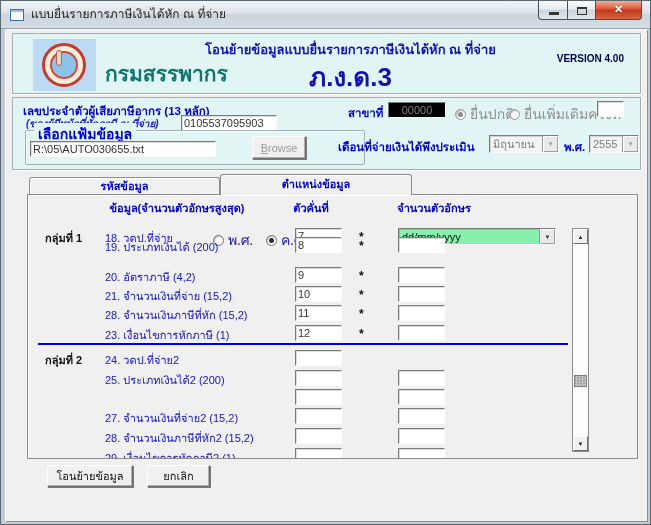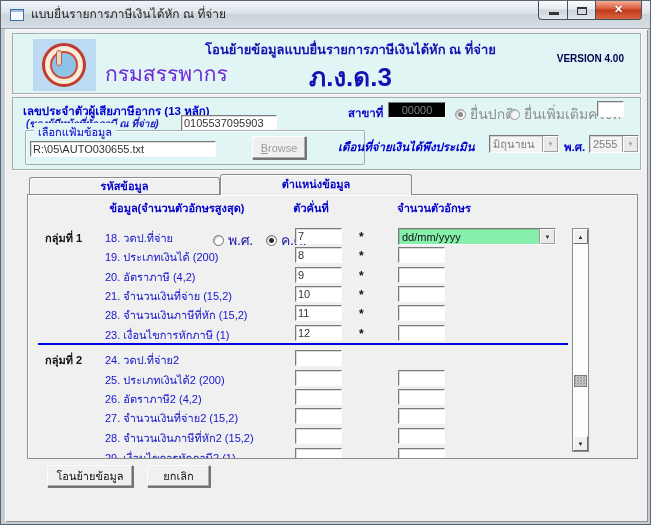--- a/index.html
+++ b/index.html
@@ -41,21 +41,21 @@
   .info-panel   { left:7px; top:68px; width:629px; height:73px; }
 
   
   .logo { position:absolute; left:20px; top:5px; width:63px; height:52px; background:#BCDAF2; }
   .seal  { position:absolute; left:9px; top:4px; width:44px; height:44px; border-radius:50%;
            background:#F7EBDA; border:3px solid #C23B2E; }
   .seal2 { position:absolute; left:5px; top:5px; width:28px; height:28px; border-radius:50%;
            background:#8FC2E8; border:2px solid #D04A3A; }
   .seal3 { position:absolute; left:11px; top:4px; width:6px; height:16px; border-radius:3px;
            background:#E8D9C4; border:1px solid #C85A4A; }
-  .agency { position:absolute; left:92px; top:23px; font-size:21px; font-weight:normal; color:#6d28d9; }
+  .agency { position:absolute; left:92px; top:23px; font-size:21px; font-weight:bold; color:#0f766e; }
   .subtitle { position:absolute; left:165px; top:5px; width:345px; text-align:center;
               font-size:13px; font-weight:bold; color:#1111B4; }
   .formcode { position:absolute; left:165px; top:22px; width:345px; text-align:center;
               font-size:26px; font-weight:bold; color:#1111B4; }
   .version { position:absolute; right:16px; top:19px; font-size:10px; font-weight:bold; color:#00004F; }
 
   
   .lbl-blue { position:absolute; font-size:11.5px; font-weight:bold; color:#0000CE; white-space:nowrap; }
   .tb { position:absolute; height:16px; background:#FFFFFF; color:#333;
         border:1px solid; border-color:#7A7A7A #FDFDFD #FDFDFD #7A7A7A;
@@ -88,35 +88,35 @@
                box-shadow:inset 1px 1px 0 #FDFDFD, inset -1px -1px 0 #9E9E9E;
                font-size:6px; color:#333; display:flex; align-items:center; justify-content:center; }
   .combo.disabled { background:#F4F4F4; }
   .combo.disabled .ct { color:#7E7E7E; }
   .combo.disabled .cb { color:#9A9A9A; }
 
   
   .groupbox { position:absolute; left:12px; top:32px; width:340px; height:35px;
               border:1px solid #A2AEB2; box-shadow:inset 1px 1px 0 #fff; border-radius:2px; }
   .gb-label { position:absolute; left:8px; top:-8px; background:#E1F5F5; padding:0 4px;
-              font-size:11px; font-weight:normal; color:#0000CE; }
+              font-size:14px; font-weight:bold; color:#0000CE; }
 
   
   .tin-label { left:10px; top:4px; }
   .tin-input { left:168px; top:17px; width:96px; }
   .tin-note { position:absolute; left:13px; top:18px; font-size:10px; font-style:italic;
               font-weight:bold; color:#2222C4; }
   .file-input { left:4px; top:10px; width:186px; }
   .browse-btn { left:226px; top:5px; width:54px; height:23px; }
   .branch-label { left:335px; top:6px; }
   .branch-input { left:375px; top:4px; width:58px; text-align:center; }
   .r-normal { left:442px; top:5px; }
   .r-add { left:496px; top:5px; }
   .add-no-input { left:584px; top:3px; width:27px; }
-  .month-label { left:325px; top:40px;font-style:italic; }
+  .month-label { left:325px; top:40px; }
   .month-combo { left:476px; top:37px; width:70px; }
   .era-label { left:551px; top:40px; }
   .year-combo { left:576px; top:37px; width:50px; }
 
   
   .tab { position:absolute; text-align:center; font-size:11px; font-weight:bold; color:#0000CE;
          background:#F0F0F0; border:1px solid #8C8C8C; border-bottom:none;
          border-radius:3px 3px 0 0; box-shadow:inset 1px 1px 0 #FDFDFD; cursor:default; }
   .tab1 { left:24px; top:148px; width:191px; height:17px; line-height:17px; z-index:1; }
   .tab2 { left:215px; top:145px; width:192px; height:21px; line-height:18px; z-index:3; }
@@ -251,21 +251,21 @@
           <span class="rlbl blue">ค.ศ.</span>
         </span>
         <input class="tb delim" value="7" style="">
         <span class="star">*</span>
         <span class="combo fmt-combo">
           <span class="ct">dd/mm/yyyy</span>
           <span class="cb">▼</span>
         </span>
       </div>
 
-      <div class="row" style="top:52px">
+      <div class="row" style="top:42px">
         <span class="rlabel">19. ประเภทเงินได้ (200)</span>
         <input class="tb delim" value="8" style="">
         <span class="star">*</span>
         <input class="tb chars" style="">
       </div>
 
       <div class="row" style="top:72px">
         <span class="rlabel">20. อัตราภาษี (4,2)</span>
         <input class="tb delim" value="9" style="">
         <span class="star">*</span>
@@ -301,21 +301,20 @@
         <input class="tb delim" style="">
       </div>
 
       <div class="row" style="top:175px">
         <span class="rlabel">25. ประเภทเงินได้2 (200)</span>
         <input class="tb delim" style="">
         <input class="tb chars" style="">
       </div>
 
       <div class="row" style="top:194px">
-        <span class="rlabel">26. อัตราภาษี2 (4,2)</span>
         <input class="tb delim" style="">
         <input class="tb chars" style="">
       </div>
 
       <div class="row" style="top:213px">
         <span class="rlabel">27. จำนวนเงินที่จ่าย2 (15,2)</span>
         <input class="tb delim" style="">
         <input class="tb chars" style="">
       </div>
 

